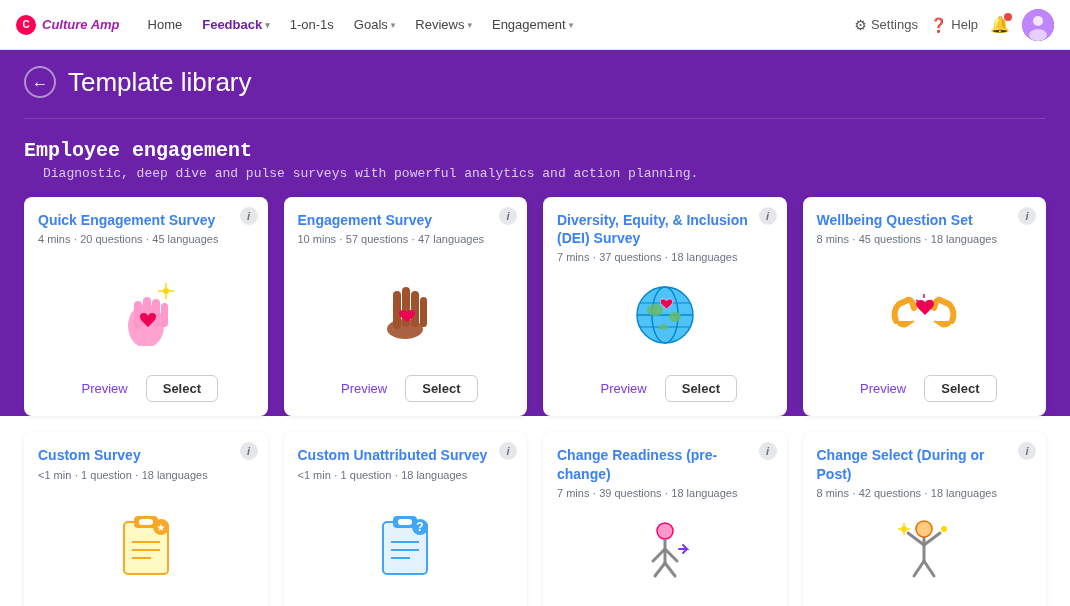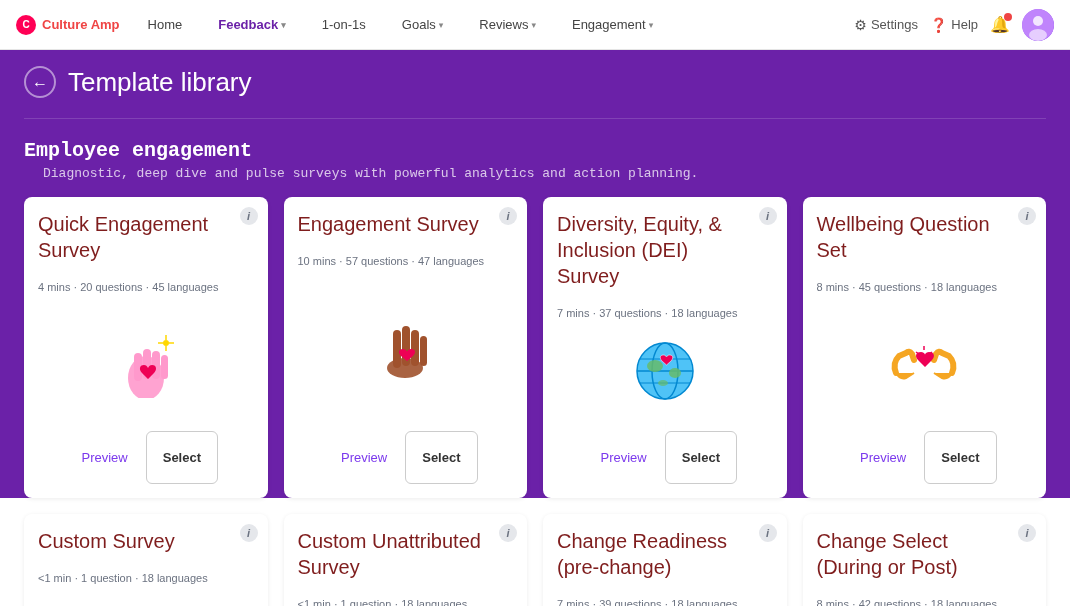--- a/index.html
+++ b/index.html
@@ -2,22 +2,22 @@
 <html><head>
   <meta charset="utf-8">
   <style>
     * { box-sizing: border-box; margin: 0; padding: 0; }
     body { font-family: -apple-system, BlinkMacSystemFont, 'Segoe UI', sans-serif; background: #f5f5f5; width: 1070px; min-height: 606px; overflow: hidden; }
 
     
     .nav { background: #fff; height: 50px; display: flex; align-items: center; padding: 0 16px; border-bottom: 1px solid #e5e5e5; gap: 0; }
     .nav-logo { display: flex; align-items: center; gap: 6px; margin-right: 18px; }
     .nav-logo-icon { width: 20px; height: 20px; background: #f05; border-radius: 50%; display: flex; align-items: center; justify-content: center; color: #fff; font-size: 10px; font-weight: bold; flex-shrink: 0; }
-    .nav-logo-text { font-size: 13px; font-weight: 600; color: #ef4444; }
-    .nav-items { display: flex; align-items: center; gap: 16px; flex: 1; }
+    .nav-logo-text { font-size: 13px; font-weight: 600; color: #a21caf; font-style: italic; }
+    .nav-items { display: flex; align-items: center; gap: 0; flex: 1; }
     .nav-item { font-size: 13px; color: #444; padding: 6px 10px; border-radius: 4px; cursor: pointer; display: flex; align-items: center; gap: 3px; white-space: nowrap; }
     .nav-item.active { color: #6b21a8; font-weight: 700; }
     .nav-chevron { font-size: 9px; color: #888; }
     .nav-right { display: flex; align-items: center; gap: 12px; }
     .nav-settings, .nav-help { font-size: 13px; color: #555; display: flex; align-items: center; gap: 4px; cursor: pointer; }
     .nav-settings-icon, .nav-help-icon { font-size: 14px; }
     .nav-bell { font-size: 16px; color: #555; cursor: pointer; position: relative; }
     .nav-badge { width: 8px; height: 8px; background: #ef4444; border-radius: 50%; position: absolute; top: -2px; right: -2px; }
     .nav-avatar { width: 32px; height: 32px; border-radius: 50%; background: linear-gradient(135deg, #c084fc, #7c3aed); cursor: pointer; overflow: hidden; display: flex; align-items: center; justify-content: center; }
 
@@ -32,26 +32,26 @@
     .section-title { font-size: 20px; font-weight: 700; color: #fff; }
     .section-subtitle { font-size: 13px; color: rgba(255,255,255,0.75); margin-top: 4px; margin-left: 19px; }
 
     
     .cards-area { background: #6b21a8; padding: 16px 24px 0 24px; }
     .cards-grid { display: grid; grid-template-columns: repeat(4, 1fr); gap: 16px; }
 
     
     .card { background: #fff; border-radius: 8px; padding: 14px; position: relative; box-shadow: 0 1px 4px rgba(0,0,0,0.08); display: flex; flex-direction: column; }
     .card-info-icon { position: absolute; top: 10px; right: 10px; width: 18px; height: 18px; border-radius: 50%; background: #e5e7eb; color: #6b7280; font-size: 11px; display: flex; align-items: center; justify-content: center; cursor: pointer; font-style: italic; font-weight: 700; }
-    .card-title { font-size: 20px; font-weight: 400; color: #7f1d1d; line-height: 1.3; margin-right: 20px; }
-    .card-meta { font-size: 11px; color: #6b7280; margin-top: 18px; }
+    .card-title { font-size: 14px; font-weight: 700; color: #3b82f6; line-height: 1.3; margin-right: 20px; }
+    .card-meta { font-size: 11px; color: #6b7280; margin-top: 4px; }
     .card-illustration { flex: 1; display: flex; align-items: center; justify-content: center; padding: 12px 0; min-height: 80px; }
     .card-actions { display: flex; align-items: center; justify-content: center; gap: 10px; margin-top: 8px; }
     .btn-preview { font-size: 13px; color: #7c3aed; background: transparent; border: none; cursor: pointer; font-weight: 500; padding: 4px 8px; }
-    .btn-select { font-size: 13px; color: #333; background: #fff; border: 1.5px solid #ccc; border-radius: 6px; cursor: pointer; font-weight: 600; padding: 18px 16px; }
+    .btn-select { font-size: 13px; color: #333; background: #fff; border: 1.5px solid #ccc; border-radius: 6px; cursor: pointer; font-weight: 600; padding: 5px 16px; }
 
     
     .purple-section { background: #6b21a8; }
     .white-section { background: #fff; }
 
     
     .illus { width: 80px; height: 80px; }
   </style>
 </head>
 <body>

